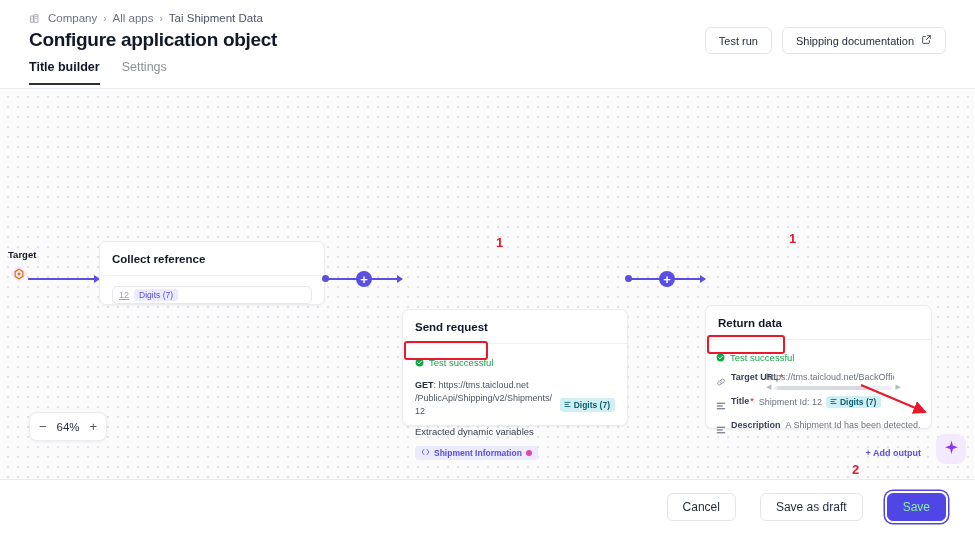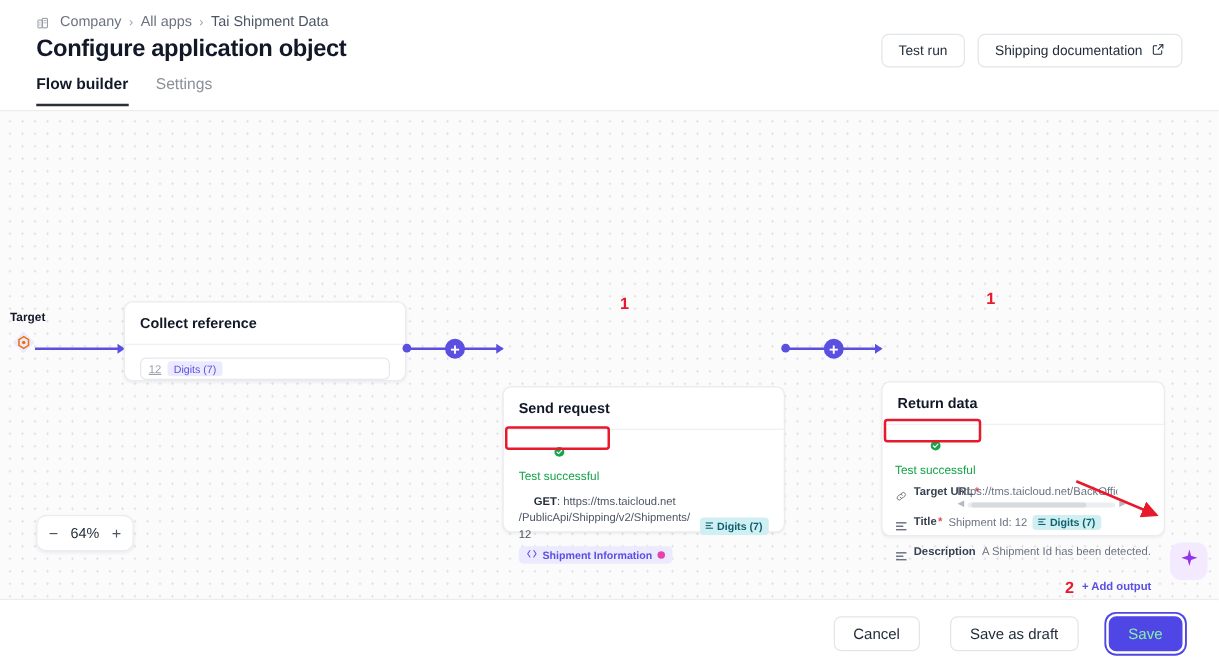--- a/index.html
+++ b/index.html
@@ -124,21 +124,21 @@
     padding: 1px 5px 1px 4px; border-radius: 3px; white-space: nowrap;
     display: inline-flex; align-items: center; gap: 3px;
   }
   .chip-var {
     background: #eceaff; color: #5a4fe0; font-size: 8.5px; font-weight: bold;
     padding: 2px 6px; border-radius: 4px; white-space: nowrap;
     display: inline-flex; align-items: center; gap: 4px;
   }
   .dot-magenta { width: 6px; height: 6px; border-radius: 50%; background: #e542b0; display: inline-block; }
 
-  .status-row { display: inline-flex; align-items: center; gap: 5px; flex-direction: column; }
+  .status-row { display: inline-flex; align-items: center; gap: 5px; }
   .status-text { font-size: 9.5px; color: #16a34a; }
   .url-line { font-size: 9px; color: #4b5563; line-height: 1.45; word-break: break-all; }
   .url-line b { color: #1f2937; }
   .sub-label { font-size: 9.5px; color: #374151; margin-top: 8px; margin-bottom: 5px; }
 
   .out-row { display: flex; align-items: flex-start; gap: 5px; margin-top: 6px; }
   .out-key { font-size: 9px; color: #374151; font-weight: bold; white-space: nowrap; }
   .out-val { font-size: 9px; color: #6b7280; display: flex; align-items: center; gap: 4px; flex-wrap: wrap; }
   .mini-ico { flex: 0 0 auto; margin-top: 1px; }
   .scroll-track { width: 118px; height: 4px; background: #eceef1; border-radius: 2px; position: relative; margin-top: 2px; }
@@ -238,21 +238,21 @@
           <svg width="11" height="11" viewBox="0 0 16 16" fill="none">
             <path d="M9.5 2.5H13.5V6.5" stroke="#1f2937" stroke-width="1.2" stroke-linecap="round" stroke-linejoin="round"></path>
             <path d="M13.5 2.5L8 8" stroke="#1f2937" stroke-width="1.2" stroke-linecap="round"></path>
             <path d="M12.2 9.6V12.6A1 1 0 0 1 11.2 13.6H3.4A1 1 0 0 1 2.4 12.6V4.8A1 1 0 0 1 3.4 3.8H6.4" stroke="#1f2937" stroke-width="1.2" stroke-linecap="round" stroke-linejoin="round"></path>
           </svg>
         </span>
       </button>
     </div>
 
     <div class="tabs">
-      <div class="tab active">Flow builder</div>
+      <div class="tab active">Title builder</div>
       <div class="tab">Settings</div>
     </div>
     <div class="header-rule"></div>
   </div>
 
   <div class="canvas">
 
     <div class="start-wrap">
       <div class="start-label">Target</div>
       <div class="start-node">
@@ -291,36 +291,37 @@
       <div class="node-body" style="padding-top:9px;">
         <div class="status-row">
           <span>
             <svg width="9" height="9" viewBox="0 0 16 16">
               <circle cx="8" cy="8" r="7" fill="#16a34a"></circle>
               <path d="M4.6 8.2L6.9 10.4L11.3 5.9" stroke="#fff" stroke-width="1.6" fill="none" stroke-linecap="round" stroke-linejoin="round"></path>
             </svg>
           </span>
           <span class="status-text">Test successful</span>
         </div>
-        <div class="url-line" style="margin-top:8px;margin-left:12px;">
+        <div class="url-line" style="margin-top:8px;">
           <b>GET</b><span>: </span><span>https://tms.taicloud.net</span>
         </div>
         <div class="url-line" style="display:flex; align-items:center; gap:4px;">
           <span>/PublicApi/Shipping/v2/Shipments/12</span>
           <span class="chip-cyan">
             <span>
               <svg width="7" height="7" viewBox="0 0 12 12">
                 <rect x="1" y="1.6" width="10" height="1.5" fill="#0f6070"></rect>
                 <rect x="1" y="5.2" width="7" height="1.5" fill="#0f6070"></rect>
                 <rect x="1" y="8.8" width="10" height="1.5" fill="#0f6070"></rect>
               </svg>
             </span>
             <span>Digits (7)</span>
           </span>
         </div>
+        <div class="sub-label">Extracted dynamic variables</div>
         <span class="chip-var">
           <span>
             <svg width="9" height="8" viewBox="0 0 14 12">
               <path d="M4.6 2L1.8 6L4.6 10" stroke="#5a4fe0" stroke-width="1.3" fill="none" stroke-linecap="round" stroke-linejoin="round"></path>
               <path d="M9.4 2L12.2 6L9.4 10" stroke="#5a4fe0" stroke-width="1.3" fill="none" stroke-linecap="round" stroke-linejoin="round"></path>
             </svg>
           </span>
           <span>Shipment Information</span>
           <span class="dot-magenta"></span>
         </span>

